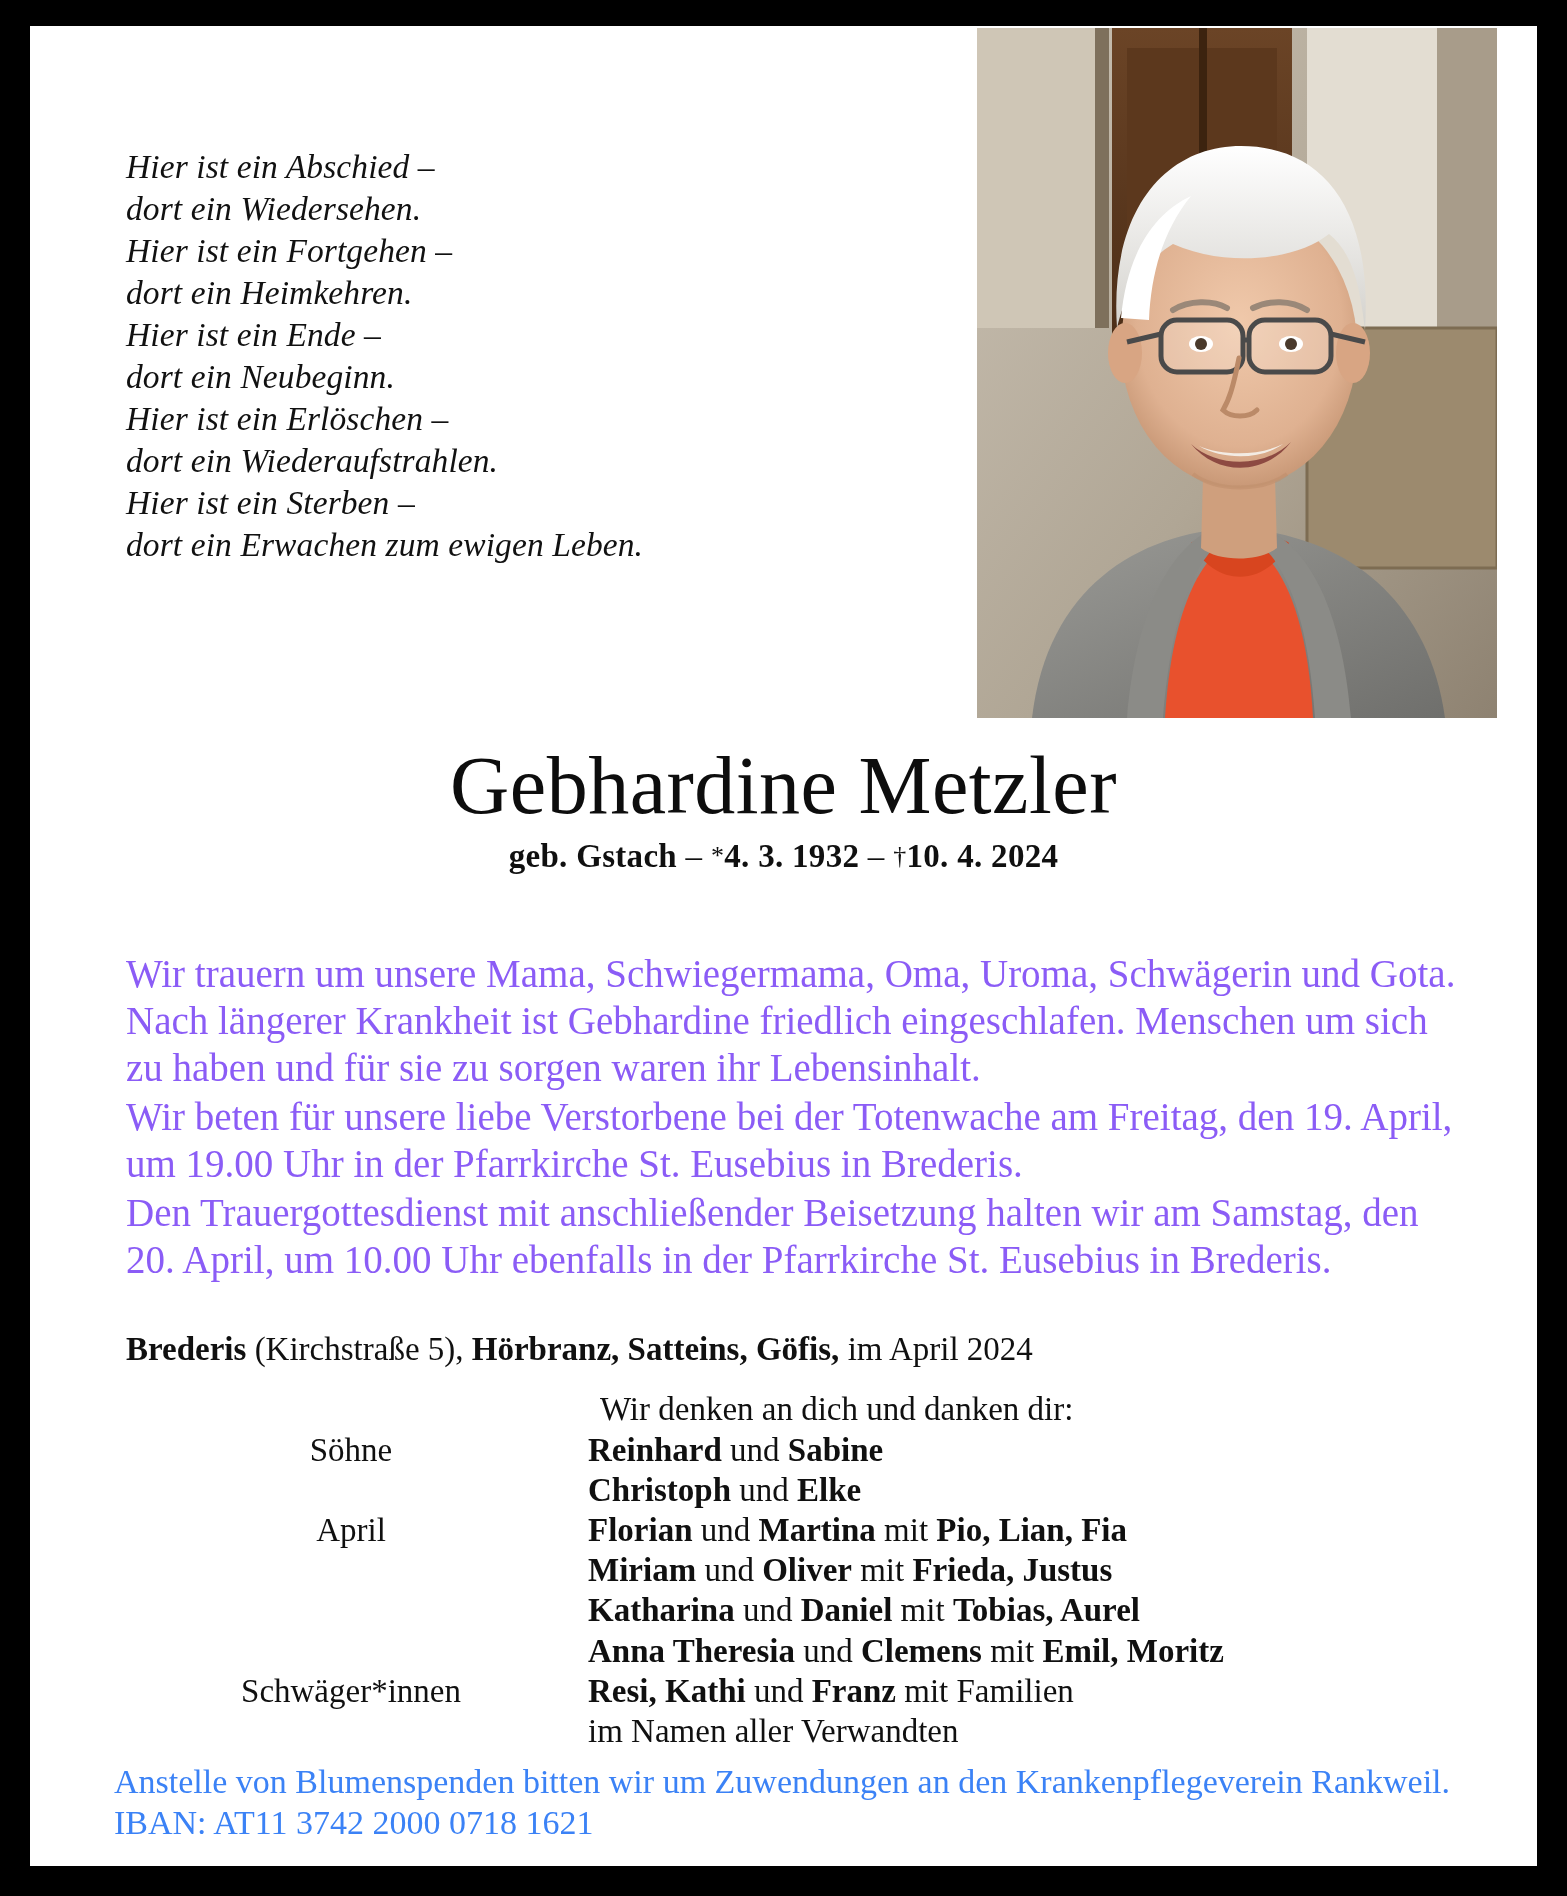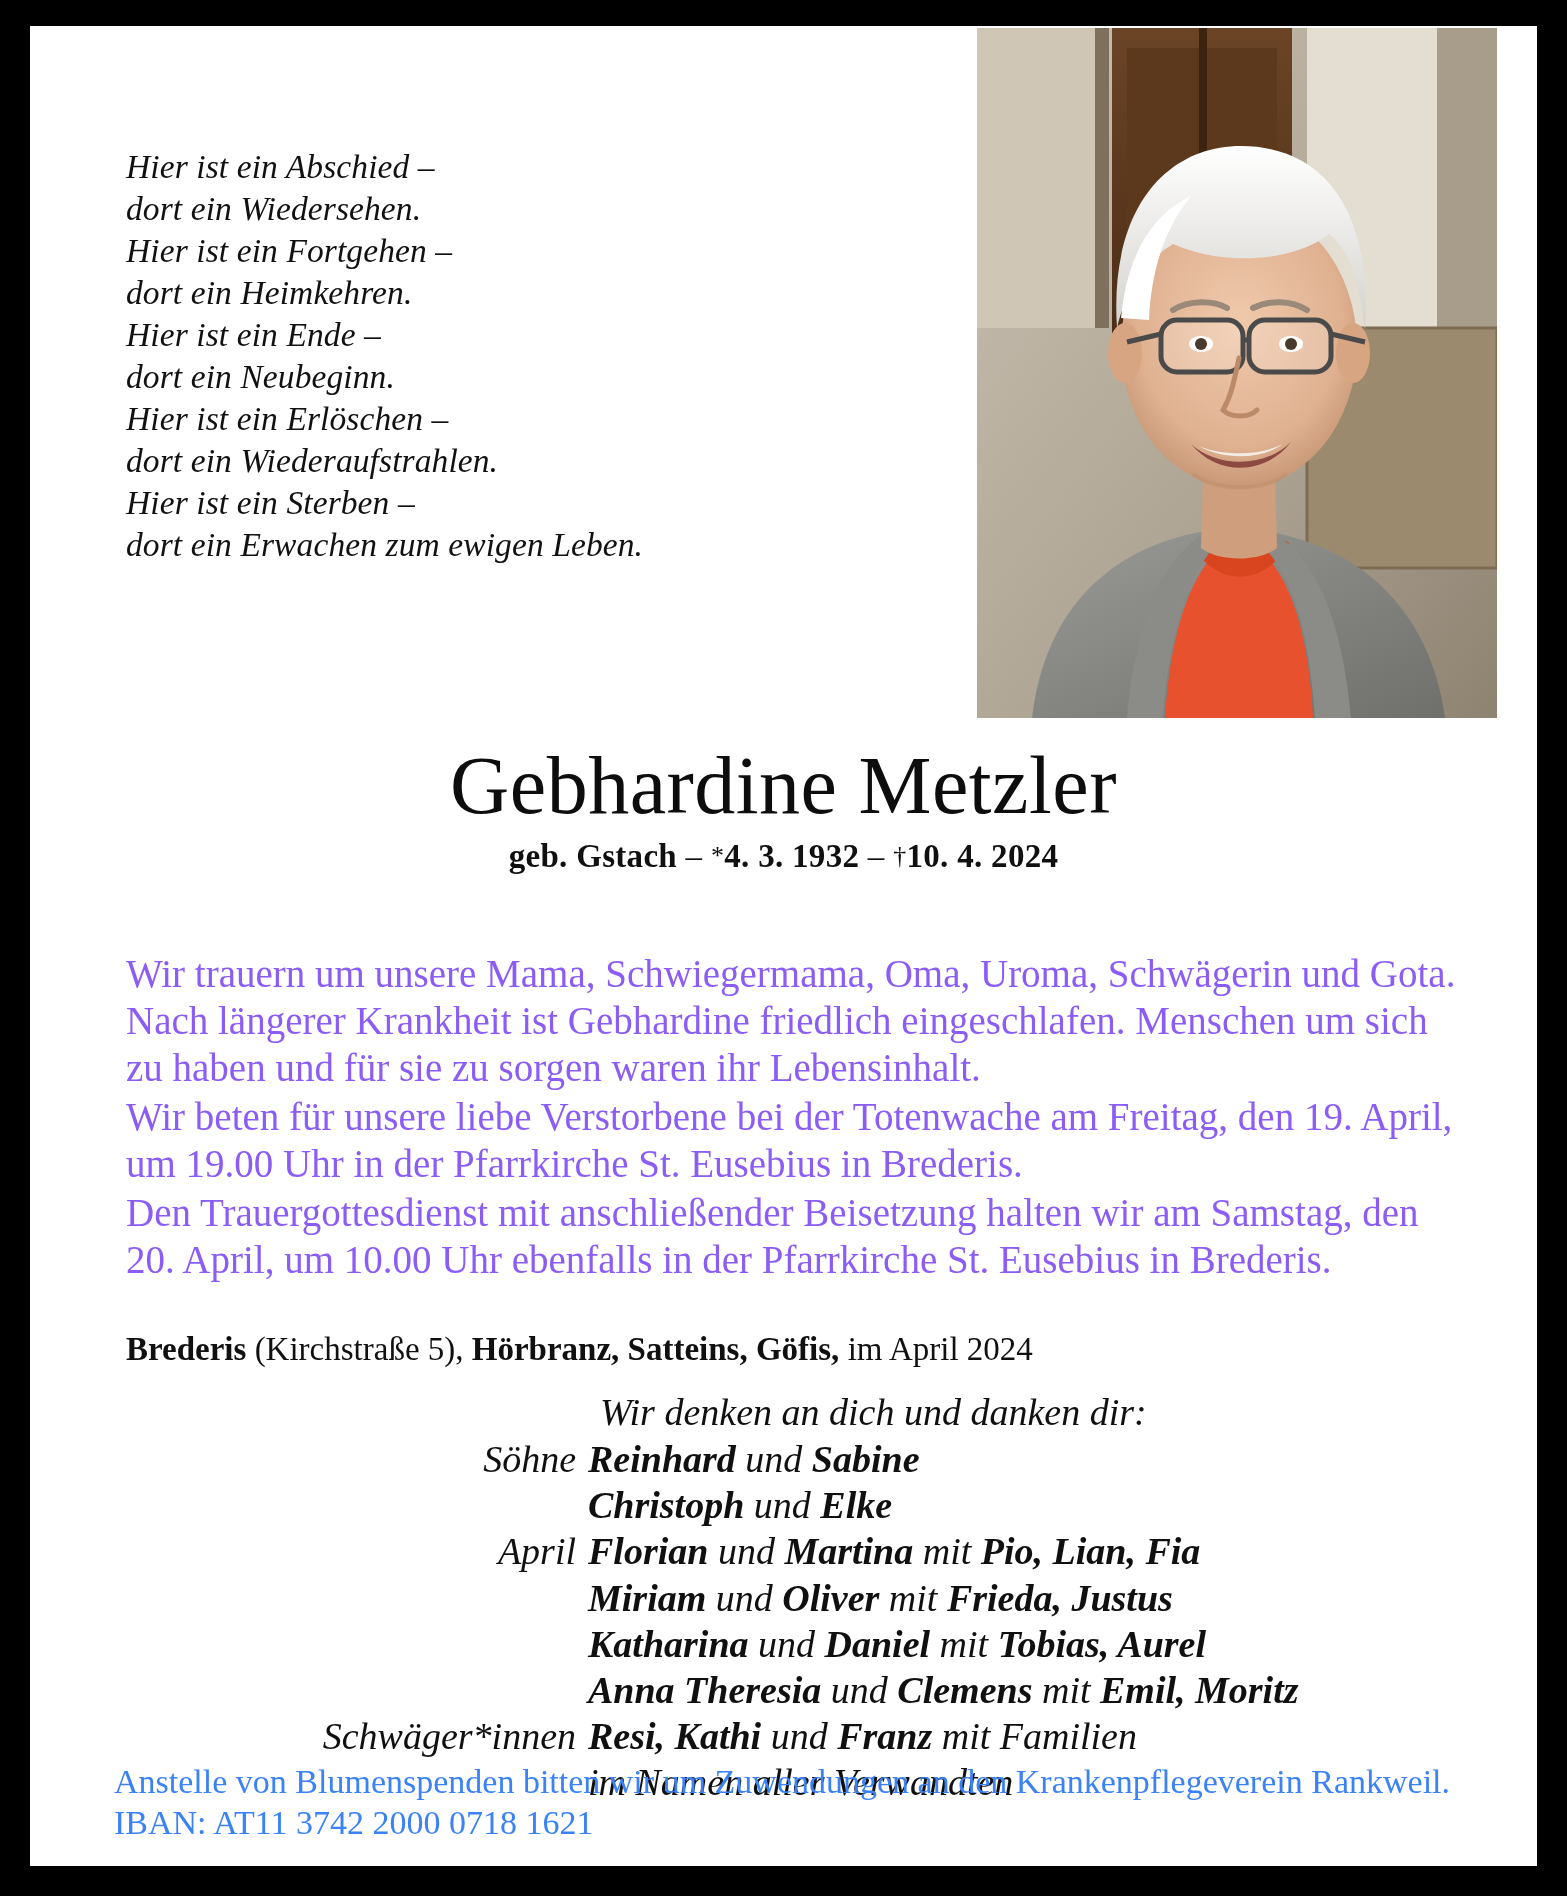--- a/index.html
+++ b/index.html
@@ -111,35 +111,34 @@
     color: #101010;
   }
   .places-line b { font-weight: bold; }
 
   
   .family {
     position: absolute;
     left: 96px;
     right: 78px;
     top: 1363px;
-    font-size: 38px;
+    font-size: 33px;
     color: #101010;
     line-height: 1.215;
-    font-style: italic;
   }
   .family-intro {
     padding-left: 474px;
     margin-bottom: 1px;
   }
   .fam-row {
     display: flex;
   }
   .fam-label {
     width: 462px;
-    text-align: right;
+    text-align: center;
     padding-right: 12px;
     box-sizing: border-box;
     flex: 0 0 auto;
   }
   .fam-names { flex: 1 1 auto; }
   .fam-names b { font-weight: bold; }
 
   
   .footer {
     position: absolute;

